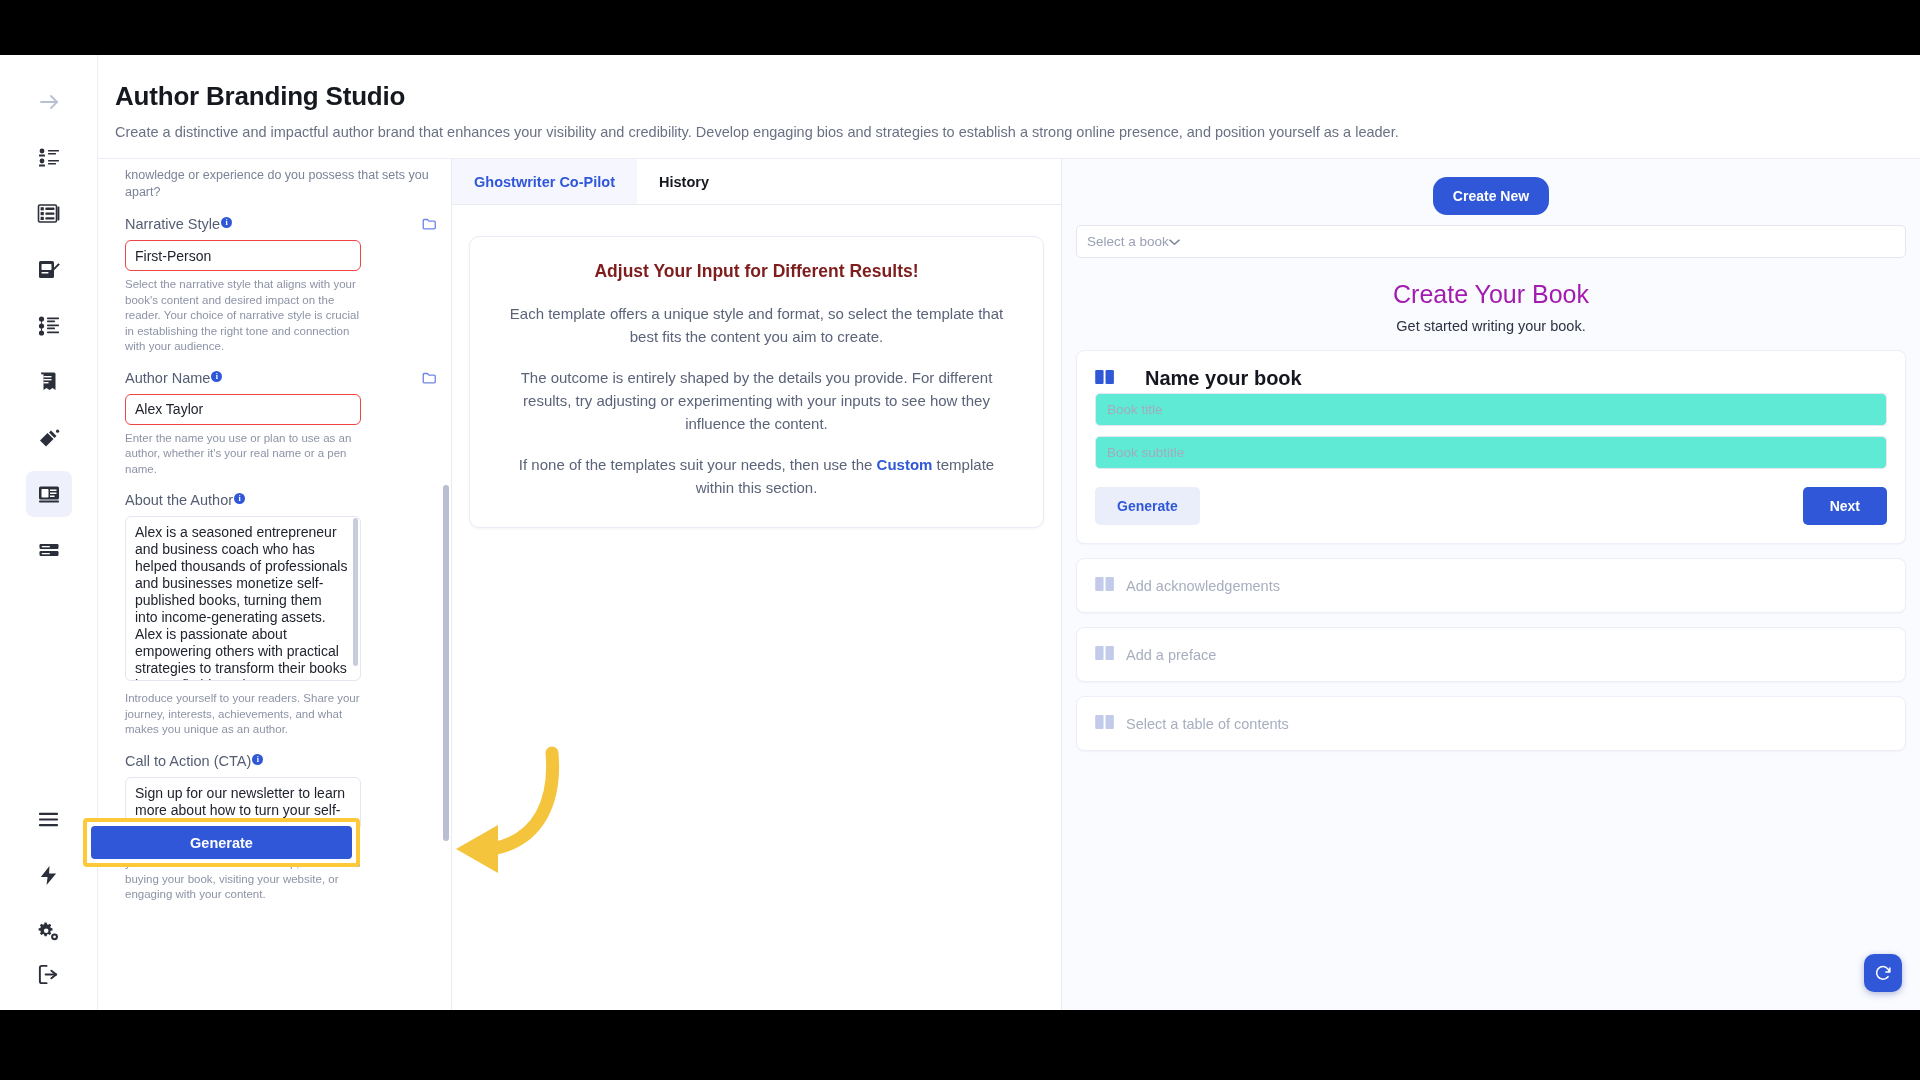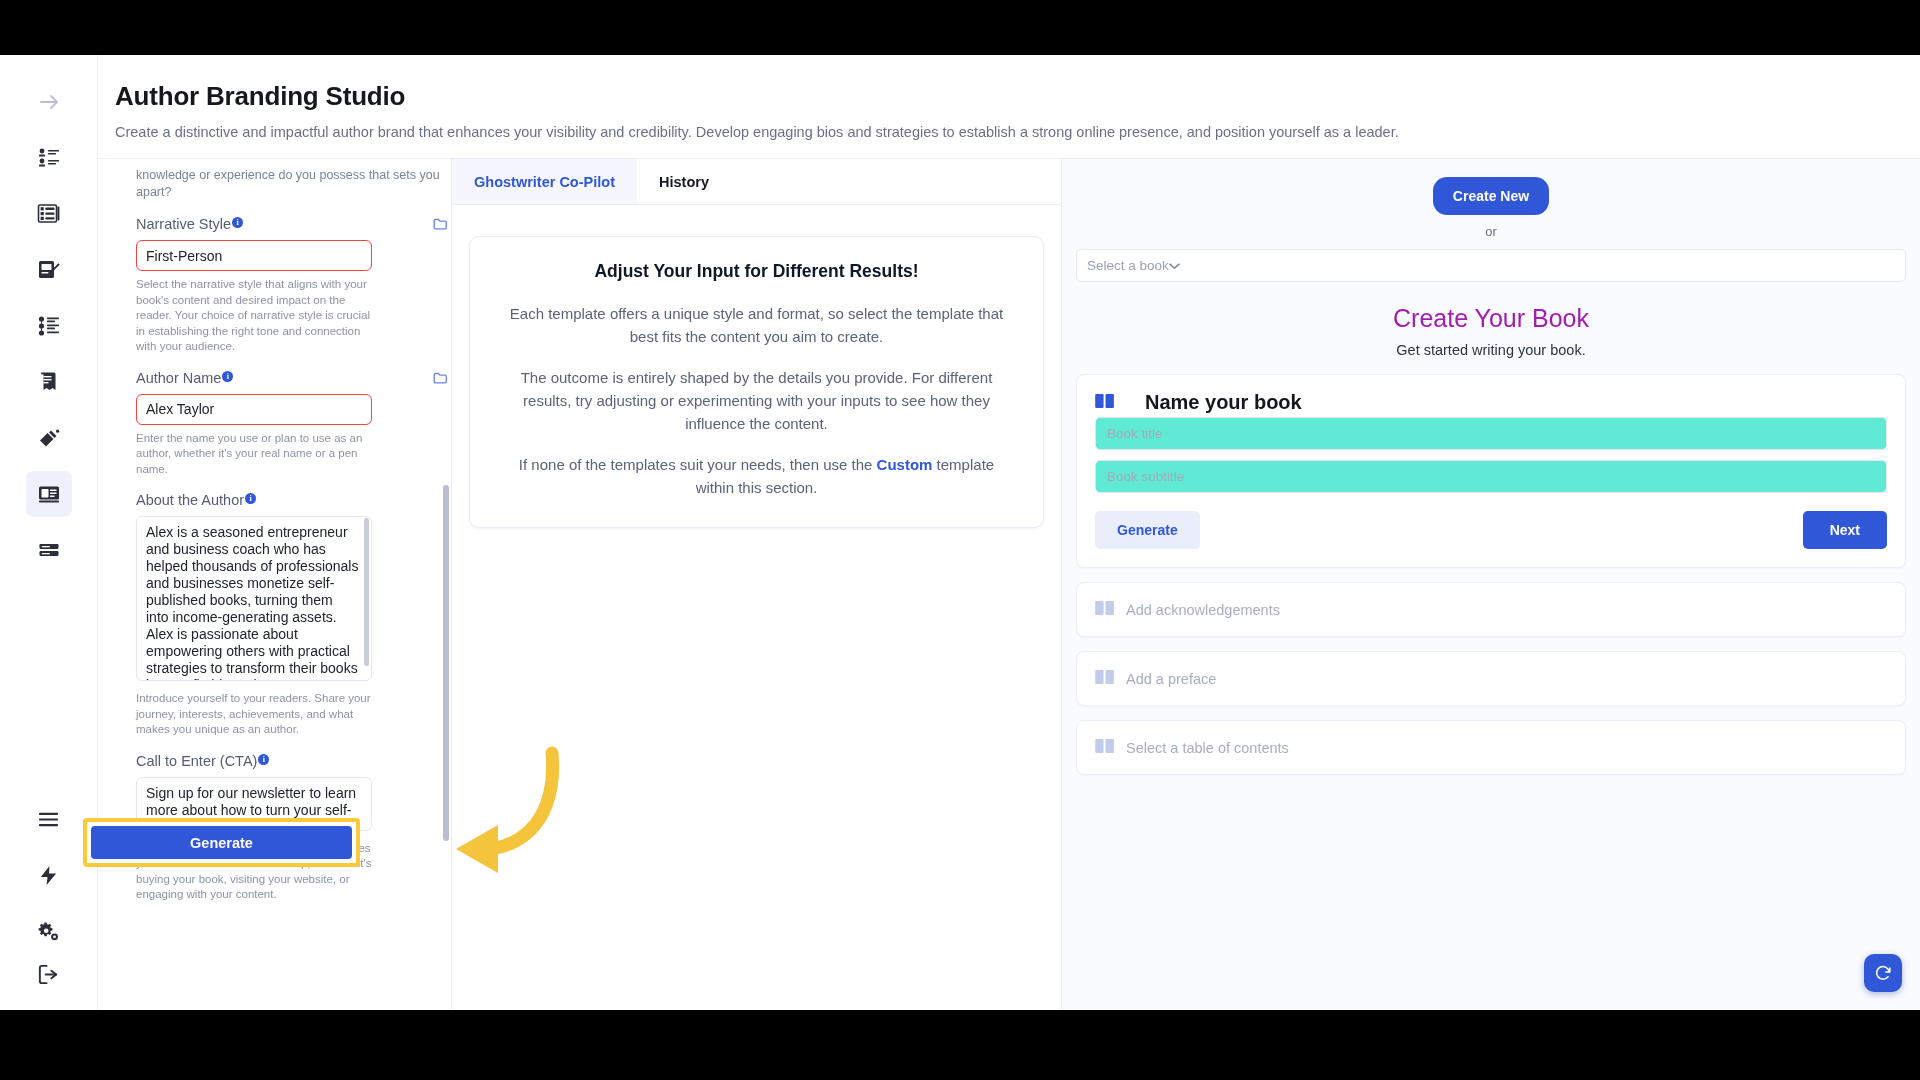--- a/index.html
+++ b/index.html
@@ -71,21 +71,21 @@
   }
   
   #form-col {
     position: relative;
     width: 354px; flex: none;
     background: #fff;
     border-right: 1px solid #e9ebf3;
     overflow: hidden;
   }
   #form-inner {
-    position: absolute; left: 16px; top: -10px;
+    position: absolute; left: 5px; top: -10px;
     width: 354px;
     padding: 0 18px 0 22px;
   }
   .hint-top {
     font-size: 12.5px; color: #7c8398; line-height: 17px;
     padding-top: 18px;
   }
   .field { margin-top: 14px; position: relative; }
   .field-label {
     font-size: 14.5px; color: #555d72; display: inline-flex; align-items: flex-start;
@@ -183,21 +183,21 @@
   #notice-card {
     margin: 31px 17px 0 17px;
     border: 1px solid #e9ebf6;
     border-radius: 10px;
     background: #fff;
     box-shadow: 0 1px 3px rgba(30,40,90,.05);
     padding: 24px 28px 28px 28px;
     text-align: center;
   }
   #notice-title {
-    font-size: 17.5px; font-weight: bold; color: #0f172a;
+    font-size: 17.5px; font-weight: bold; color: #7f1d1d;
     margin-bottom: 20px;
   }
   .notice-p {
     font-size: 15px; color: #5b6379; line-height: 23px;
     margin-bottom: 18px;
   }
   .notice-p:last-child { margin-bottom: 0; }
   .notice-link { color: #2f57d8; font-weight: bold; cursor: pointer; }
 
   
@@ -488,21 +488,21 @@
             </span>
             <div class="ta-wrap">
               <textarea class="txt-area" style="">Alex is a seasoned entrepreneur and business coach who has helped thousands of professionals and businesses monetize self-published books, turning them into income-generating assets. Alex is passionate about empowering others with practical strategies to transform their books into profitable tools</textarea>
               <div class="ta-scroll"></div>
             </div>
             <div class="field-help">Introduce yourself to your readers. Share your journey, interests, achievements, and what makes you unique as an author.</div>
           </div>
 
           <div class="field">
             <span class="field-label">
-              <span>Call to Enter (CTA)</span>
+              <span>Call to Action (CTA)</span>
               <span class="info-dot">i</span>
             </span>
             <textarea class="txt-area cta" style="">Sign up for our newsletter to learn more about how to turn your self-published book into a consistent income stream</textarea>
             <div class="field-help">Craft a compelling call to action that motivates your readers to take the next step, whether it's buying your book, visiting your website, or engaging with your content.</div>
           </div>
 
           <div style="height:80px"></div>
         </div>
 
         <div id="form-scrollbar"></div>
@@ -519,21 +519,20 @@
           <div class="notice-p">Each template offers a unique style and format, so select the template that best fits the content you aim to create.</div>
           <div class="notice-p">The outcome is entirely shaped by the details you provide. For different results, try adjusting or experimenting with your inputs to see how they influence the content.</div>
           <div class="notice-p"><span>If none of the templates suit your needs, then use the </span><span class="notice-link">Custom</span><span> template within this section.</span></div>
         </div>
       </div>
 
       <div id="right-col">
         <div id="create-new-row">
           <button id="create-new-btn">Create New</button>
         </div>
-        <div id="or-text">or</div>
 
         <div id="select-book">
           <span>Select a book</span>
           <span class="caret">
             <svg width="11" height="8" viewBox="0 0 12 8" fill="none" stroke="currentColor" stroke-width="1.6" stroke-linecap="round" stroke-linejoin="round">
                 <polyline points="1,2 6,6.5 11,2"></polyline>
               </svg>
           </span>
         </div>
 

